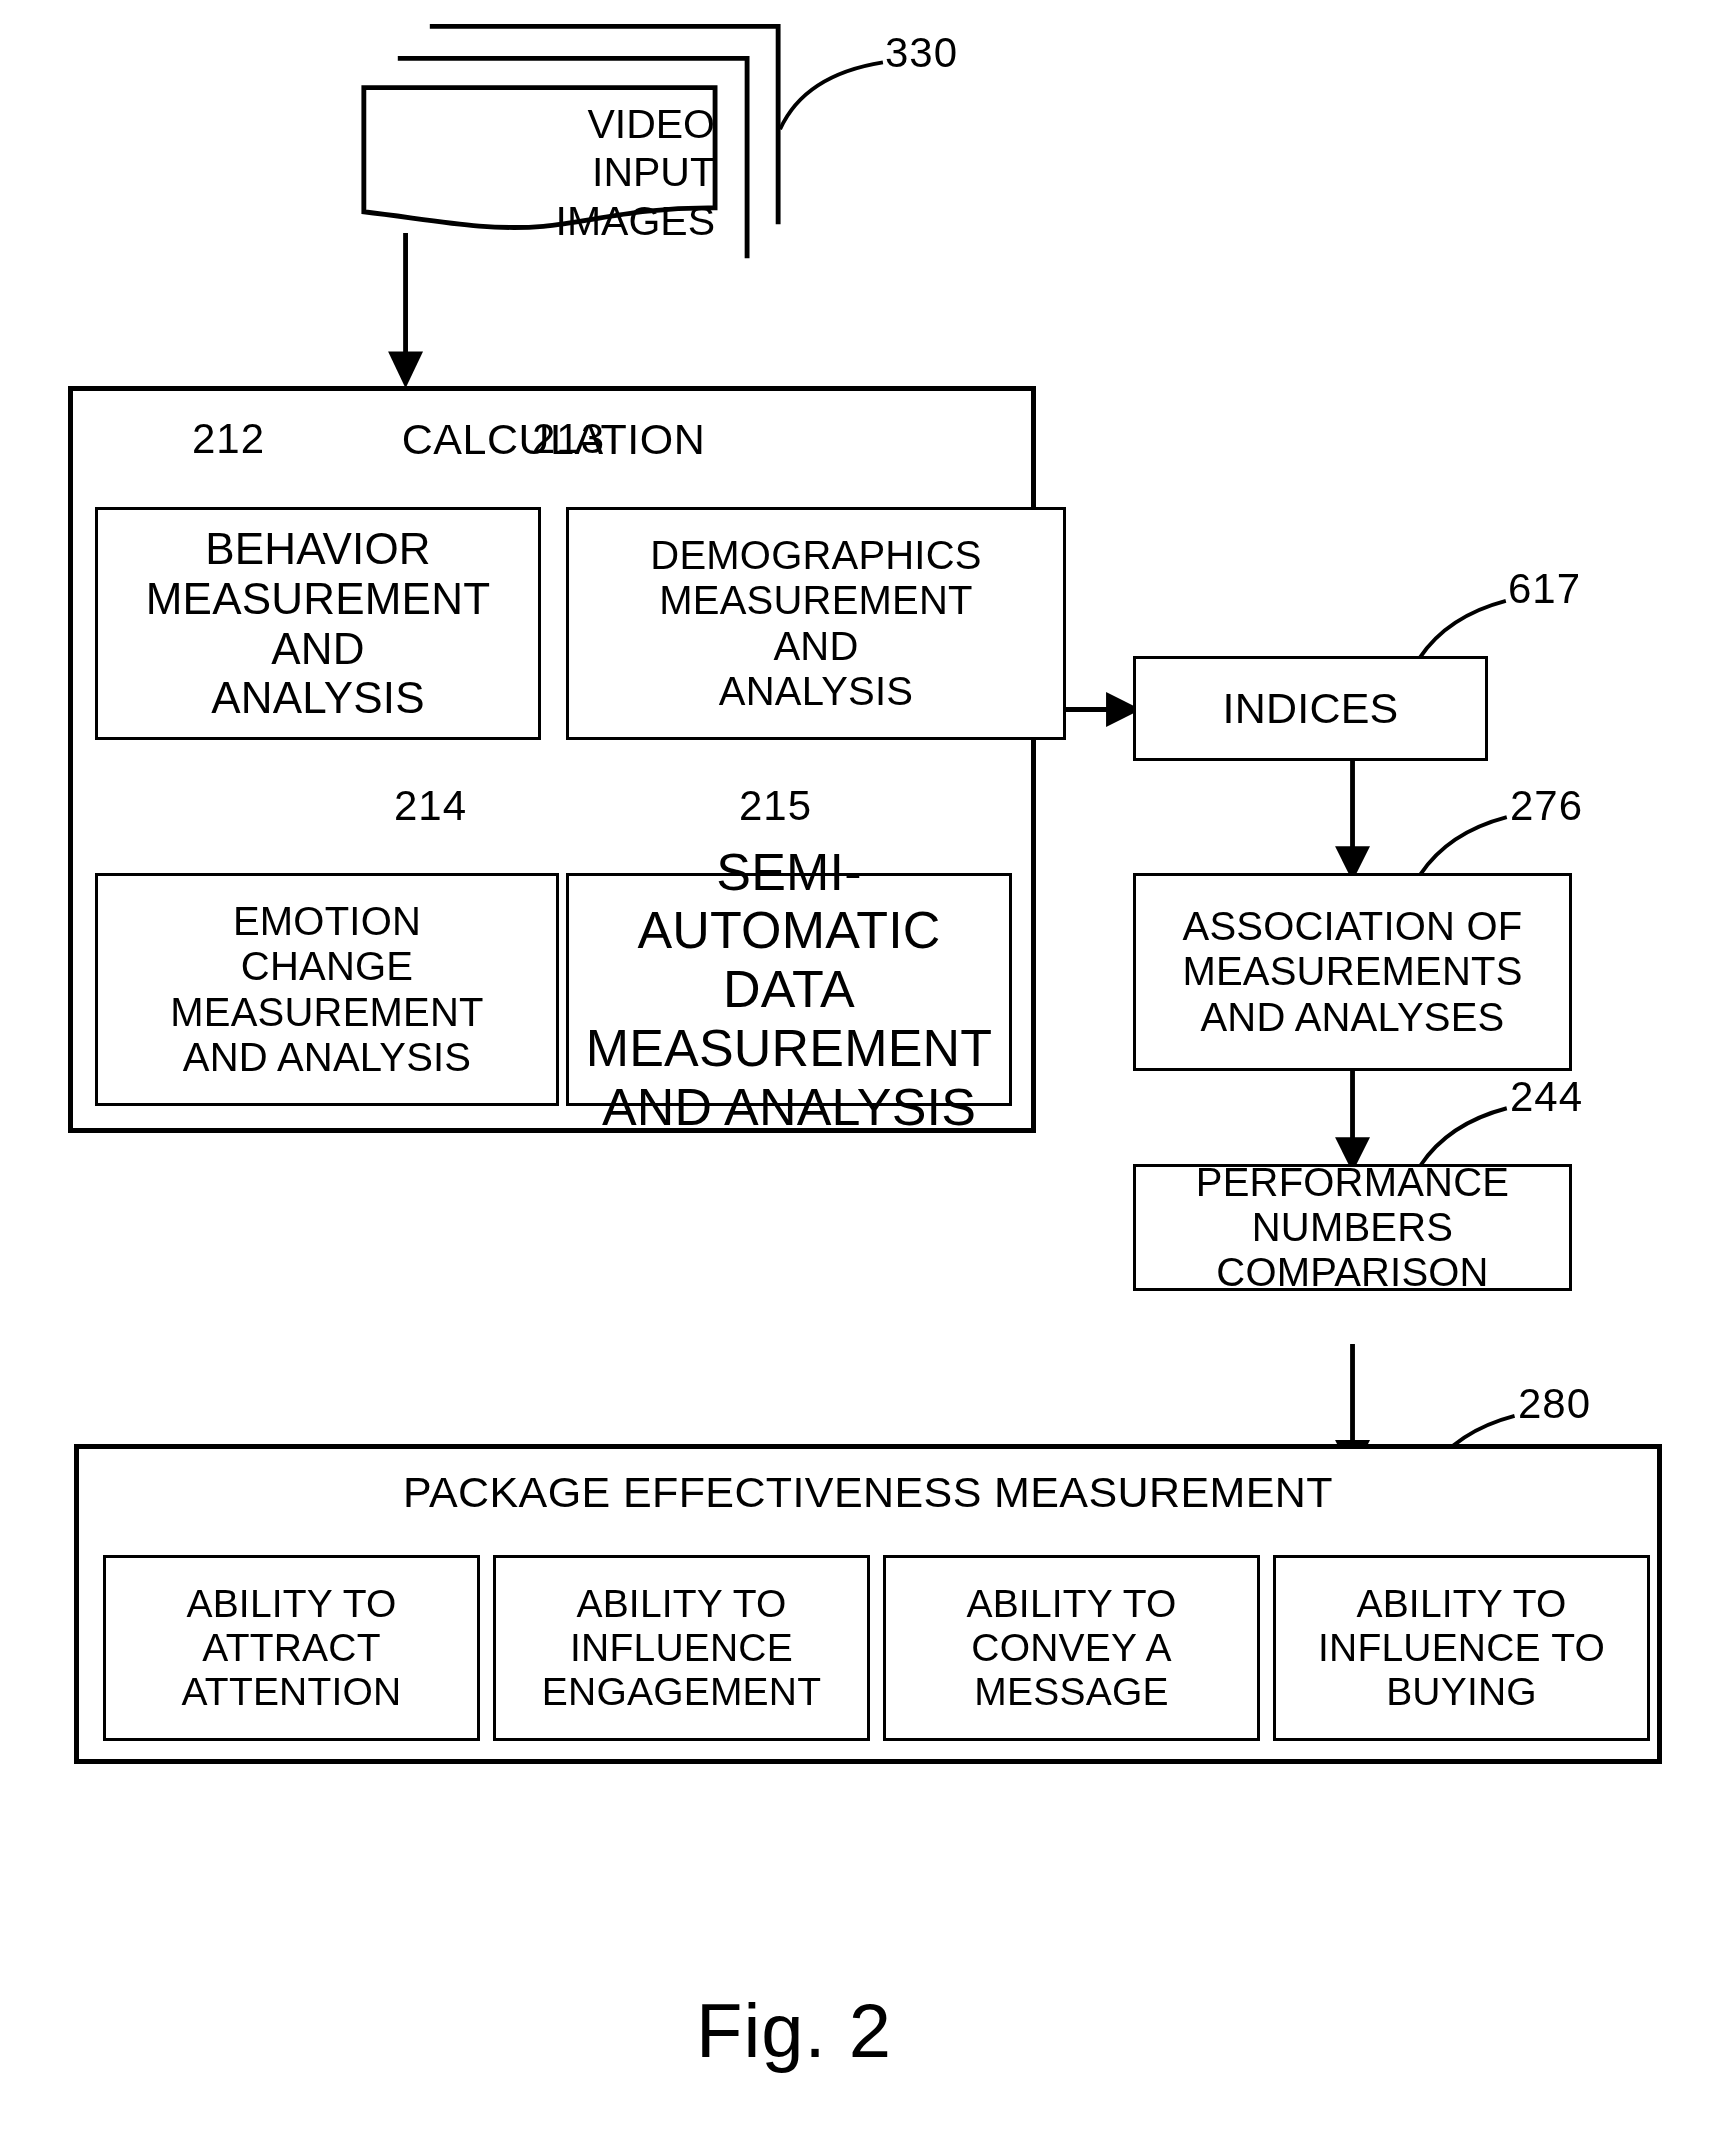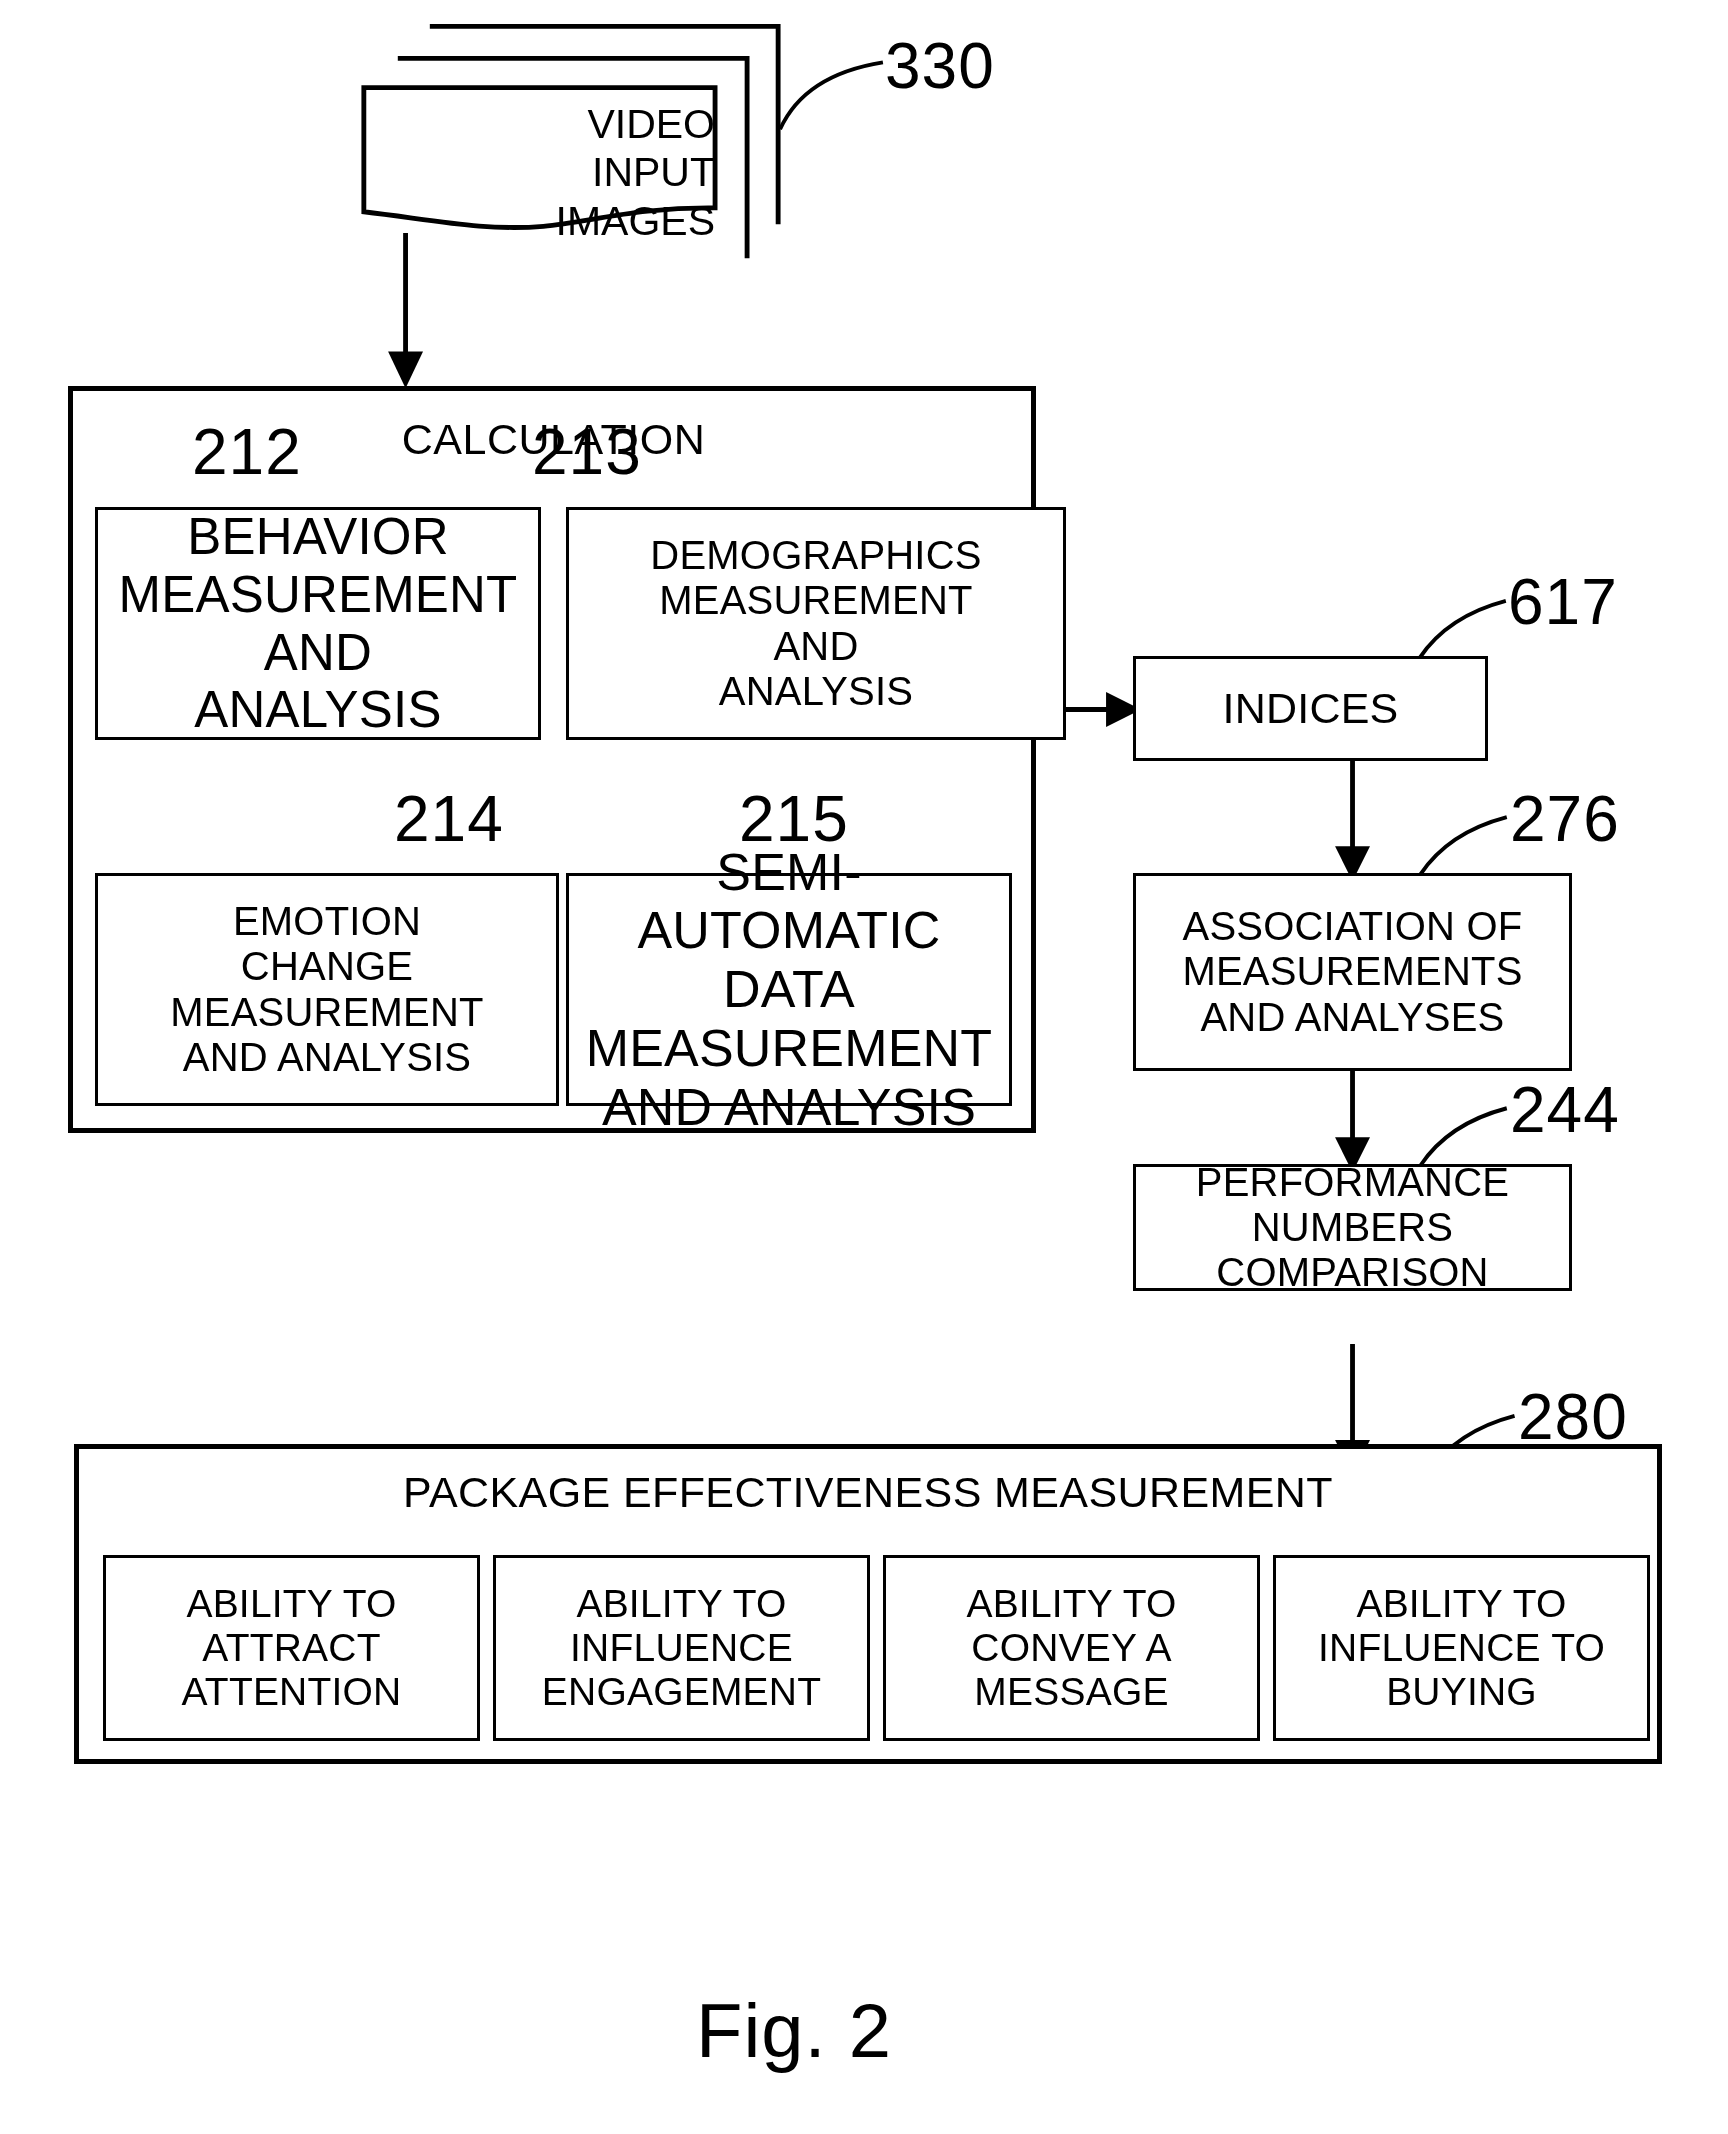--- a/index.html
+++ b/index.html
@@ -37,21 +37,21 @@
   .node-outer {
     border-width: 5.8px;
   }
   .node-text {
     display: block;
     white-space: pre-line;
     padding: 0 5.8px;
   }
   .ref-label {
     position: absolute;
-    font-size: 64px;
+    font-size: 42px;
     font-weight: 400;
     letter-spacing: 1px;
     white-space: nowrap;
   }
   .plain-label {
     position: absolute;
     white-space: pre-line;
     text-align: center;
   }
   #calc-title {
@@ -158,21 +158,21 @@
   <div class="plain-label" id="calc-title" style="left:369px; top:415px; width:369px;">CALCULATION</div>
 
   <div class="ref-label" style="left:192px; top:415px;">212</div>
 
   <div class="ref-label" style="left:532px; top:415px;">213</div>
 
   <div class="ref-label" style="left:394px; top:782px;">214</div>
 
   <div class="ref-label" style="left:739px; top:782px;">215</div>
 
-  <div class="node" style="left:95px; top:507px; width:446px; height:233px; font-size:51px;">
+  <div class="node" style="left:95px; top:507px; width:446px; height:233px; font-size:44px;">
     <span class="node-text">BEHAVIOR
 MEASUREMENT
 AND
 ANALYSIS</span>
   </div>
 
   <div class="node" style="left:566px; top:507px; width:500px; height:233px; font-size:40px;">
     <span class="node-text">DEMOGRAPHICS
 MEASUREMENT
 AND

